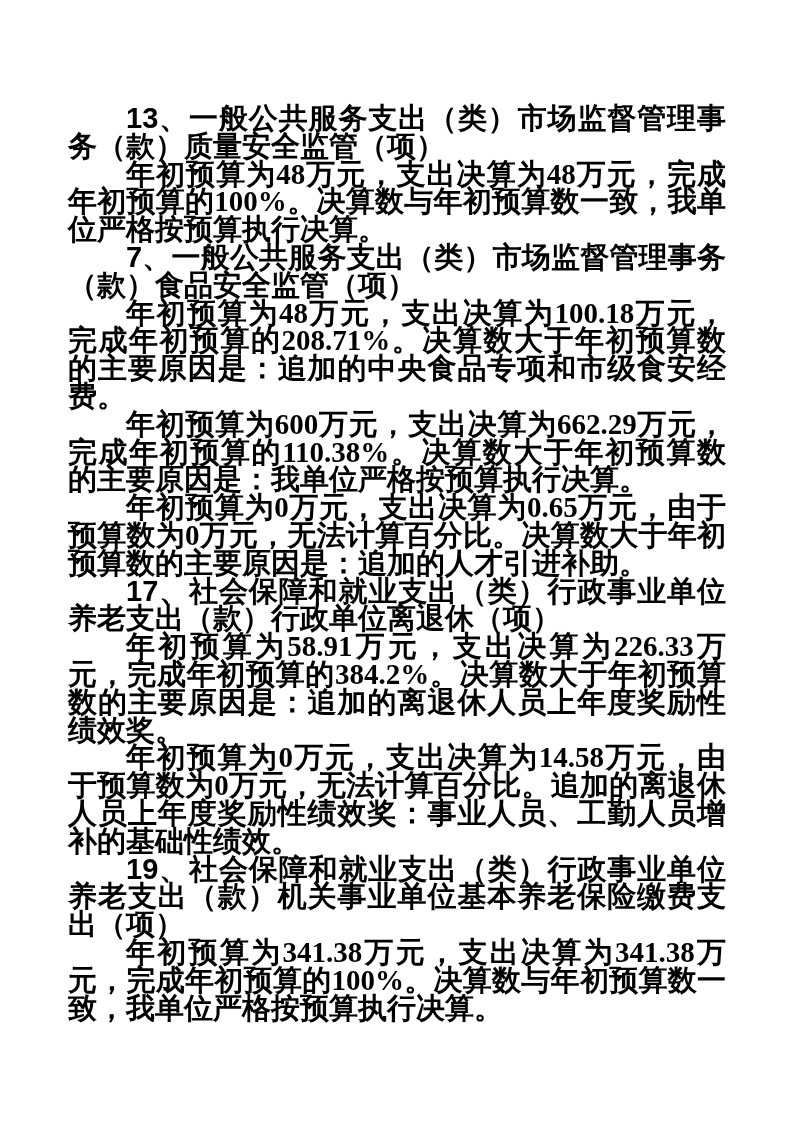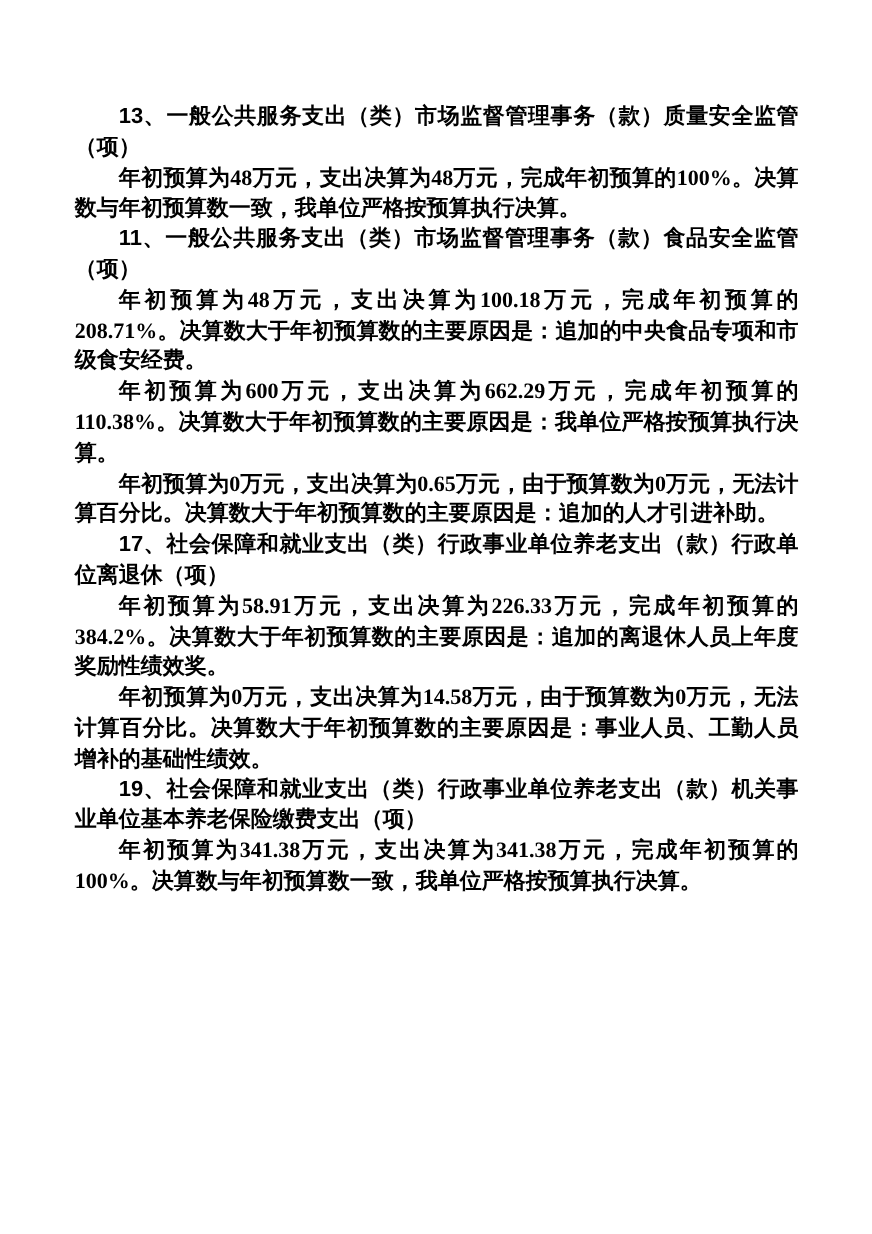--- a/index.html
+++ b/index.html
@@ -10,24 +10,24 @@
   .page {
     position: relative;
     width: 793px;
     height: 1122px;
     background: #ffffff;
     overflow: hidden;
   }
   .content {
     position: absolute;
     left: 68px;
-    top: 93px;
+    top: 105px;
     width: 658px;
     color: #000000;
-    font-size: 20px;
+    font-size: 29px;
     line-height: 27.8px;
     text-align: justify;
   }
   .content p {
     margin: 0;
     padding: 0;
     text-indent: 2em;
   }
   .item-title {
     font-family: "Liberation Sans", "DejaVu Sans", sans-serif;
@@ -38,23 +38,23 @@
     font-weight: bold;
   }
 </style>
 </head>
 <body>
 
 <div class="page">
   <div class="content" id="doc-content">
       <p class="item-title">13、一般公共服务支出（类）市场监督管理事务（款）质量安全监管（项）</p>
       <p class="item-body">年初预算为48万元，支出决算为48万元，完成年初预算的100%。决算数与年初预算数一致，我单位严格按预算执行决算。</p>
-      <p class="item-title">11、一般公共服务支出（类）市场监督管理事务（款）食品安全监管（项）</p>
+      <p class="item-title">7、一般公共服务支出（类）市场监督管理事务（款）食品安全监管（项）</p>
       <p class="item-body">年初预算为48万元，支出决算为100.18万元，完成年初预算的208.71%。决算数大于年初预算数的主要原因是：追加的中央食品专项和市级食安经费。</p>
       <p class="item-body">年初预算为600万元，支出决算为662.29万元，完成年初预算的110.38%。决算数大于年初预算数的主要原因是：我单位严格按预算执行决算。</p>
       <p class="item-body">年初预算为0万元，支出决算为0.65万元，由于预算数为0万元，无法计算百分比。决算数大于年初预算数的主要原因是：追加的人才引进补助。</p>
       <p class="item-title">17、社会保障和就业支出（类）行政事业单位养老支出（款）行政单位离退休（项）</p>
       <p class="item-body">年初预算为58.91万元，支出决算为226.33万元，完成年初预算的384.2%。决算数大于年初预算数的主要原因是：追加的离退休人员上年度奖励性绩效奖。</p>
-      <p class="item-body">年初预算为0万元，支出决算为14.58万元，由于预算数为0万元，无法计算百分比。决算数大于年初预算数的主要原因是：事业人员、工勤人员增补的基础性绩效。</p>
+      <p class="item-body">年初预算为0万元，支出决算为14.58万元，由于预算数为0万元，无法计算百分比。追加的离退休人员上年度奖励性绩效奖：事业人员、工勤人员增补的基础性绩效。</p>
       <p class="item-title">19、社会保障和就业支出（类）行政事业单位养老支出（款）机关事业单位基本养老保险缴费支出（项）</p>
       <p class="item-body">年初预算为341.38万元，支出决算为341.38万元，完成年初预算的100%。决算数与年初预算数一致，我单位严格按预算执行决算。</p>
     </div>
 </div>
 
 </body></html>

